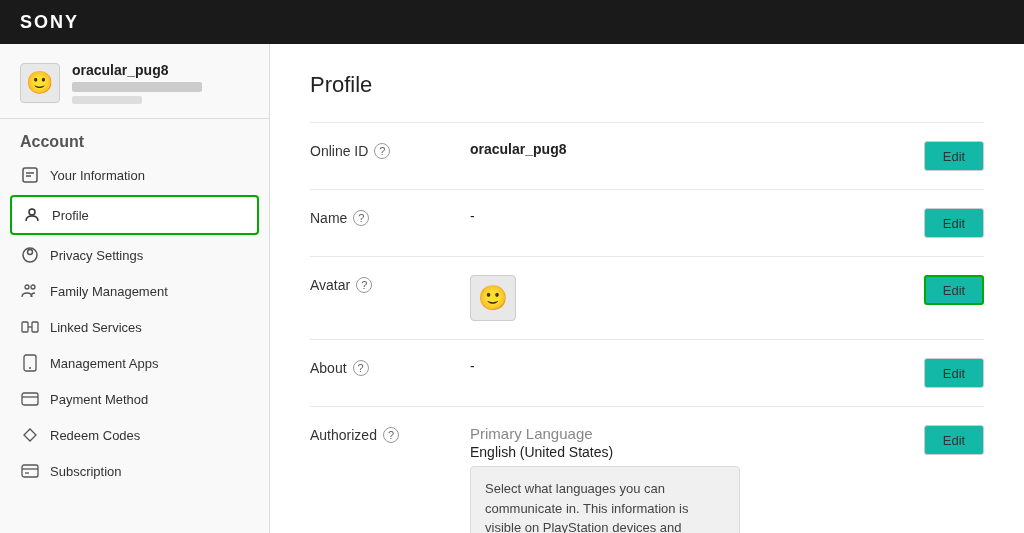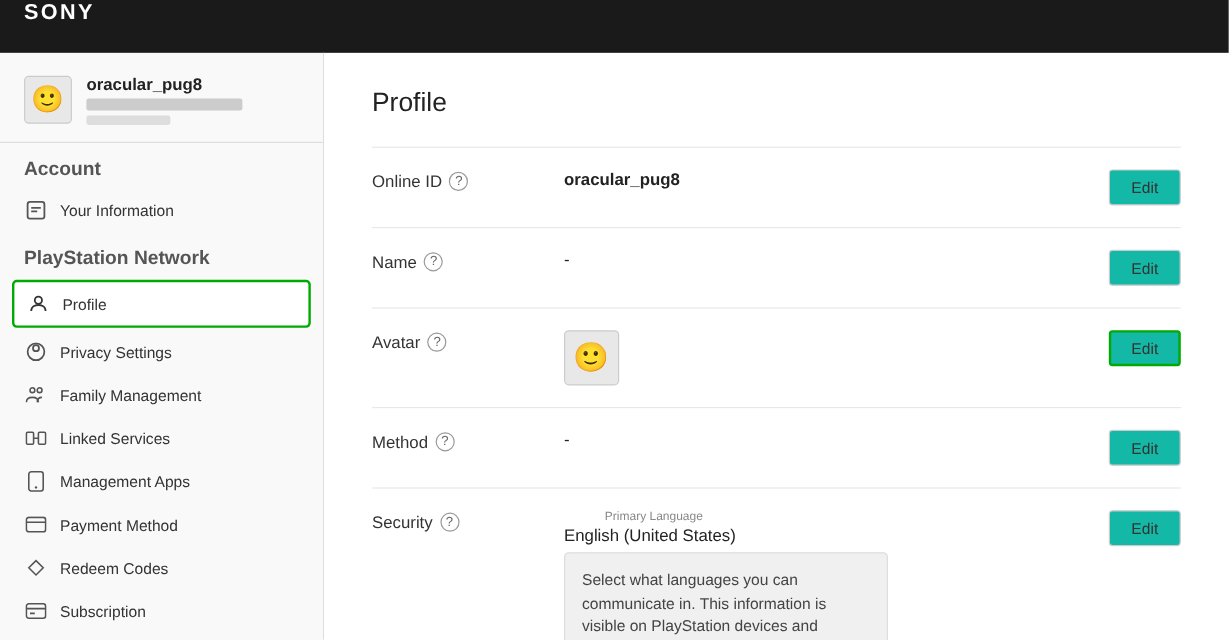--- a/index.html
+++ b/index.html
@@ -3,20 +3,21 @@
   <meta charset="utf-8">
   <style>
     * { box-sizing: border-box; margin: 0; padding: 0; }
     body { font-family: Arial, sans-serif; font-size: 14px; background: #f0f0f0; color: #333; width: 1024px; height: 533px; overflow: hidden; }
 
     
     .top-nav {
       background: #1a1a1a;
       height: 44px;
       display: flex;
+      align-items: center;
       padding: 0 20px;
     }
     .sony-logo {
       color: white;
       font-size: 18px;
       font-weight: bold;
       letter-spacing: 2px;
     }
 
     
@@ -155,24 +156,23 @@
       flex-shrink: 0;
     }
 
     .row-value {
       flex: 1;
       font-size: 14px;
       color: #222;
     }
     .row-value.bold { font-weight: bold; }
     .row-value .sub-label {
-      font-size: 10px;
+      font-size: 15px;
       color: #888;
       margin-bottom: 2px;
-      margin-left: 34px;
     }
 
     .row-avatar {
       width: 46px;
       height: 46px;
       border: 1px solid #ccc;
       background: #e8e8e8;
       display: flex;
       align-items: center;
       justify-content: center;
@@ -239,21 +239,20 @@
         <svg width="18" height="18" viewBox="0 0 18 18" fill="none">
             <rect x="2" y="2" width="14" height="14" rx="2" stroke="#555" stroke-width="1.5" fill="none"></rect>
             <line x1="5" y1="7" x2="13" y2="7" stroke="#555" stroke-width="1.5"></line>
             <line x1="5" y1="10" x2="10" y2="10" stroke="#555" stroke-width="1.5"></line>
           </svg>
       </span>
       <span>Your Information</span>
     </div>
 
 
-    <div class="sidebar-section-label">PlayStation Network</div>
 
     <div class="sidebar-item active">
       <span class="item-icon">
         <svg width="16" height="16" viewBox="0 0 16 16" fill="none">
             <circle cx="8" cy="5" r="3" stroke="#333" stroke-width="1.5" fill="none"></circle>
             <path d="M2 14c0-3.3 2.7-5 6-5s6 1.7 6 5" stroke="#333" stroke-width="1.5" fill="none"></path>
           </svg>
       </span>
       <span>Profile</span>
     </div>
@@ -360,30 +359,30 @@
         <span class="help-icon">?</span>
       </div>
       <div class="row-value">
         <div class="row-avatar">🙂</div>
       </div>
       <button class="edit-btn highlighted">Edit</button>
     </div>
 
     <div class="profile-row">
       <div class="row-label">
-        <span>Method</span>
+        <span>About</span>
         <span class="help-icon">?</span>
       </div>
       <div class="row-value">-</div>
       <button class="edit-btn">Edit</button>
     </div>
 
     <div class="profile-row">
       <div class="row-label">
-        <span>Security</span>
+        <span>Authorized</span>
         <span class="help-icon">?</span>
       </div>
       <div class="row-value">
         <div class="sub-label">Primary Language</div>
         <div class="bold">English (United States)</div>
         <div class="tooltip-box">Select what languages you can communicate in. This information is visible on PlayStation devices and PlayStation apps.</div>
       </div>
       <button class="edit-btn">Edit</button>
     </div>
 

